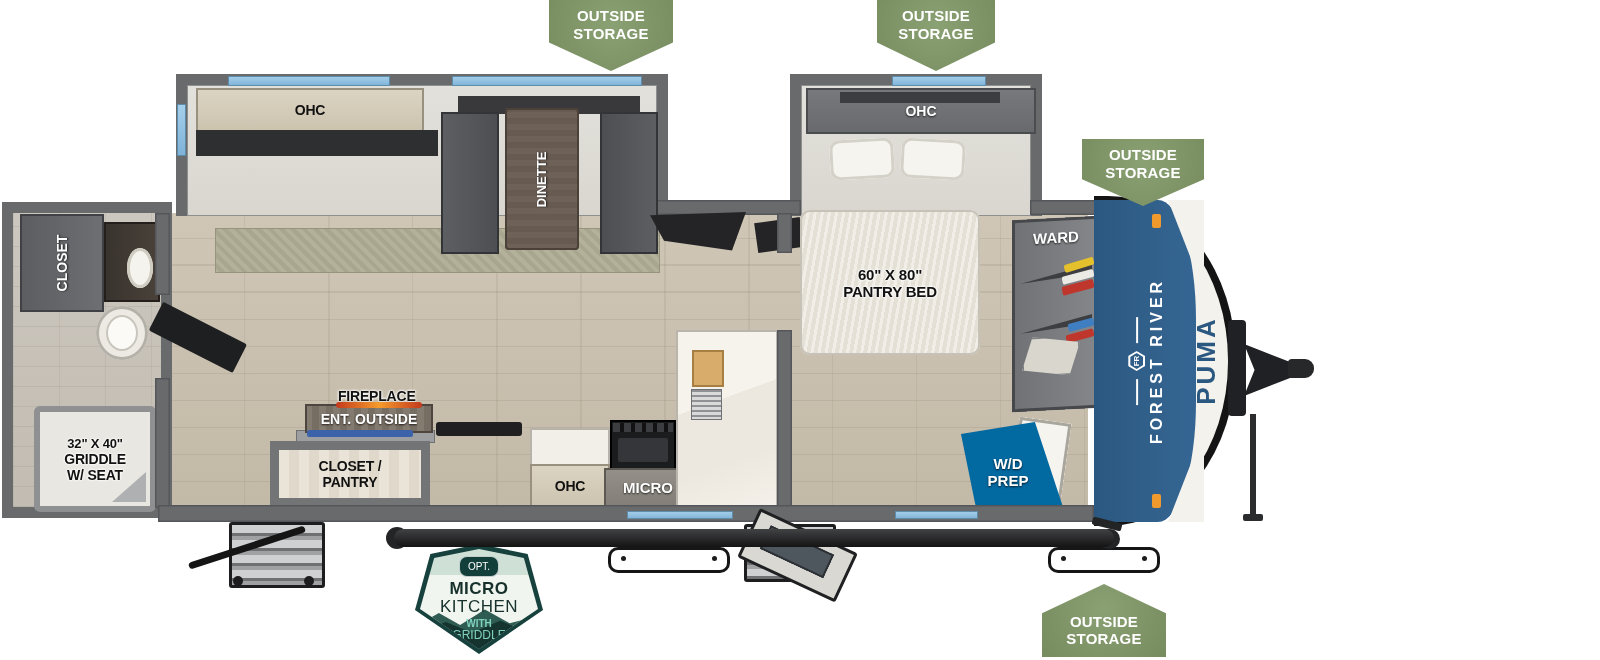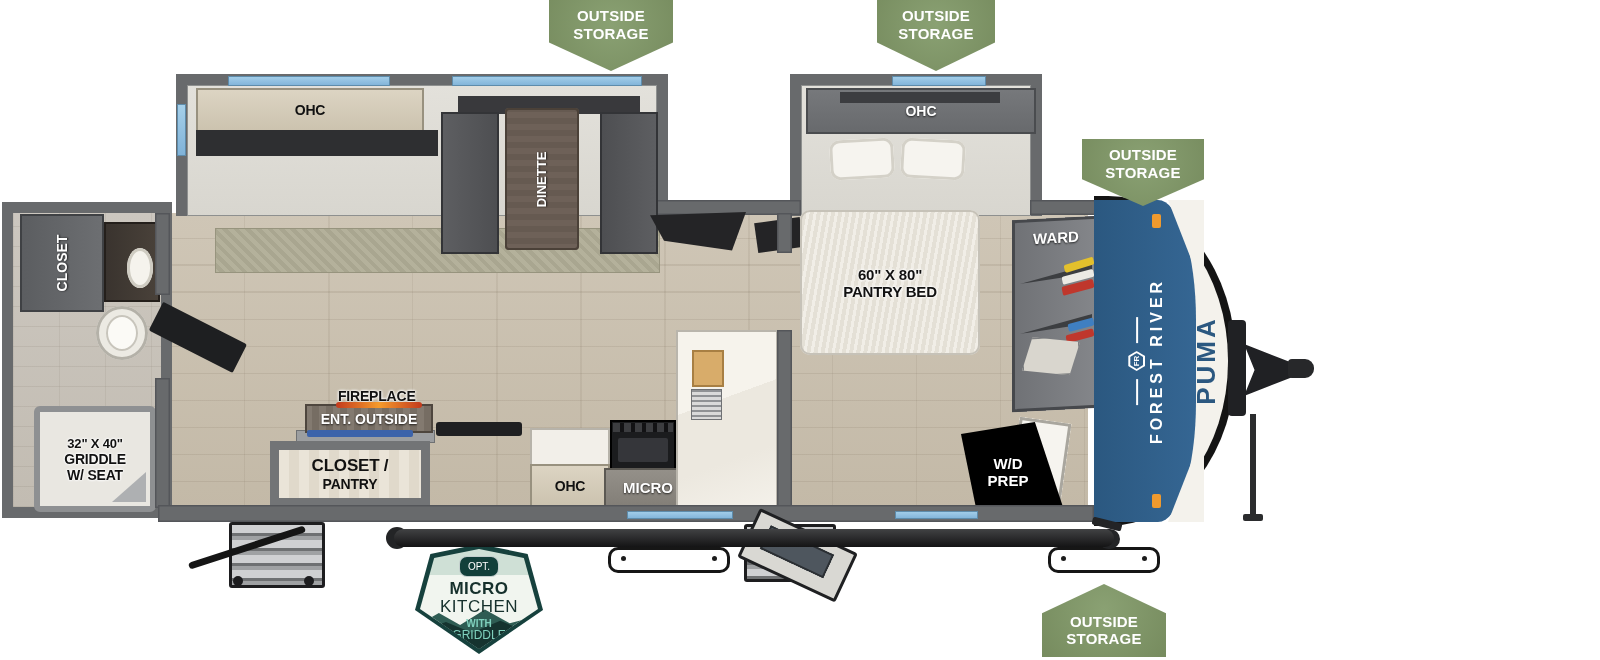--- a/index.html
+++ b/index.html
@@ -120,21 +120,21 @@
 
   <span class="abs lbl halo" style="left:338px;top:388px;font-size:14px">FIREPLACE</span>
   <div class="abs" style="left:296px;top:430px;width:139px;height:13px;background:#9c9ea0;box-shadow:inset 0 0 0 1px #6f7173"></div>
   <div class="abs cen" style="left:305px;top:404px;width:128px;height:29px;background:repeating-linear-gradient(90deg,#837a70 0 7px,#766d63 7px 14px);box-shadow:inset 0 0 0 2px #4e463e">
     <span class="wlbl" style="font-size:14px">ENT. OUTSIDE</span>
   </div>
   <div class="abs" style="left:336px;top:402px;width:86px;height:6px;background:linear-gradient(90deg,#c33a1d,#f59b2c,#c33a1d);border-radius:3px"></div>
   <div class="abs" style="left:307px;top:430px;width:106px;height:7px;background:#3c63aa;border-radius:2px"></div>
 
   <div class="abs col" style="left:270px;top:441px;width:160px;height:66px;border:9px solid #727476;box-sizing:border-box;background:repeating-linear-gradient(90deg,#eae4d8 0 10px,#e0d9cb 10px 20px)">
-    <span class="lbl" style="font-size:17px">CLOSET /</span>
+    <span class="lbl" style="font-size:14px">CLOSET /</span>
     <span class="lbl" style="font-size:14px">PANTRY</span>
   </div>
 
   <div class="abs" style="left:436px;top:422px;width:86px;height:14px;background:#1f1f21;border-radius:3px"></div>
 
   <div class="abs" style="left:530px;top:428px;width:80px;height:38px;background:#f2efe9;box-shadow:inset 0 0 0 2px #b7b3aa"></div>
   <div class="abs cab-tan cen" style="left:530px;top:464px;width:80px;height:43px">
     <span class="lbl" style="font-size:14px">OHC</span>
   </div>
 
@@ -176,21 +176,21 @@
     <div class="chip" style="left:52px;top:44px;width:30px;height:8px;background:#e3c02c;transform:rotate(-14deg)"></div>
     <div class="chip" style="left:50px;top:56px;width:32px;height:8px;background:#eceae4;transform:rotate(-12deg)"></div>
     <div class="chip" style="left:50px;top:66px;width:32px;height:9px;background:#bf372c;transform:rotate(-12deg)"></div>
     <div class="chip" style="left:56px;top:104px;width:26px;height:8px;background:#3f7fc1;transform:rotate(-12deg)"></div>
     <div class="chip" style="left:54px;top:115px;width:28px;height:8px;background:#bf372c;transform:rotate(-12deg)"></div>
     <div class="abs" style="left:10px;top:118px;width:58px;height:40px;background:#d9d6ce;clip-path:polygon(18% 0,100% 18%,82% 100%,0 82%);box-shadow:inset 0 0 0 2px #7c7e80"></div>
   </div>
 
 
   <div class="abs" style="left:1014px;top:420px;width:52px;height:82px;background:#f6f4ef;box-shadow:inset 0 0 0 3px #a9a69e;transform:rotate(8deg)"></div>
-  <div class="abs col" style="left:952px;top:422px;width:112px;height:100px;background:#000000;clip-path:polygon(8% 12%,74% 0,100% 88%,24% 100%)">
+  <div class="abs col" style="left:952px;top:422px;width:112px;height:100px;background:#0369a1;clip-path:polygon(8% 12%,74% 0,100% 88%,24% 100%)">
     <span class="wlbl" style="font-size:15px">W/D</span>
     <span class="wlbl" style="font-size:15px">PREP</span>
   </div>
 
   <div class="abs" style="left:1094px;top:196px;width:142px;height:330px;background:#141414;border-radius:0 130px 130px 0 / 0 168px 168px 0"></div>
   <div class="abs" style="left:1094px;top:200px;width:134px;height:322px;background:#f4f2ec;border-radius:0 124px 124px 0 / 0 160px 160px 0"></div>
   <div class="abs" style="left:1094px;top:200px;width:102px;height:322px;background:linear-gradient(90deg,#2b5880,#356693);border-radius:0 38px 38px 0 / 0 120px 120px 0"></div>
   <div class="abs" style="left:1168px;top:200px;width:36px;height:92px;background:#f4f2ec;clip-path:polygon(0 0,100% 0,100% 100%)"></div>
   <div class="abs" style="left:1168px;top:430px;width:36px;height:92px;background:#f4f2ec;clip-path:polygon(100% 0,0 100%,100% 100%)"></div>
   <div class="abs" style="left:1152px;top:214px;width:9px;height:14px;background:#f09a2e;border-radius:2px"></div>

